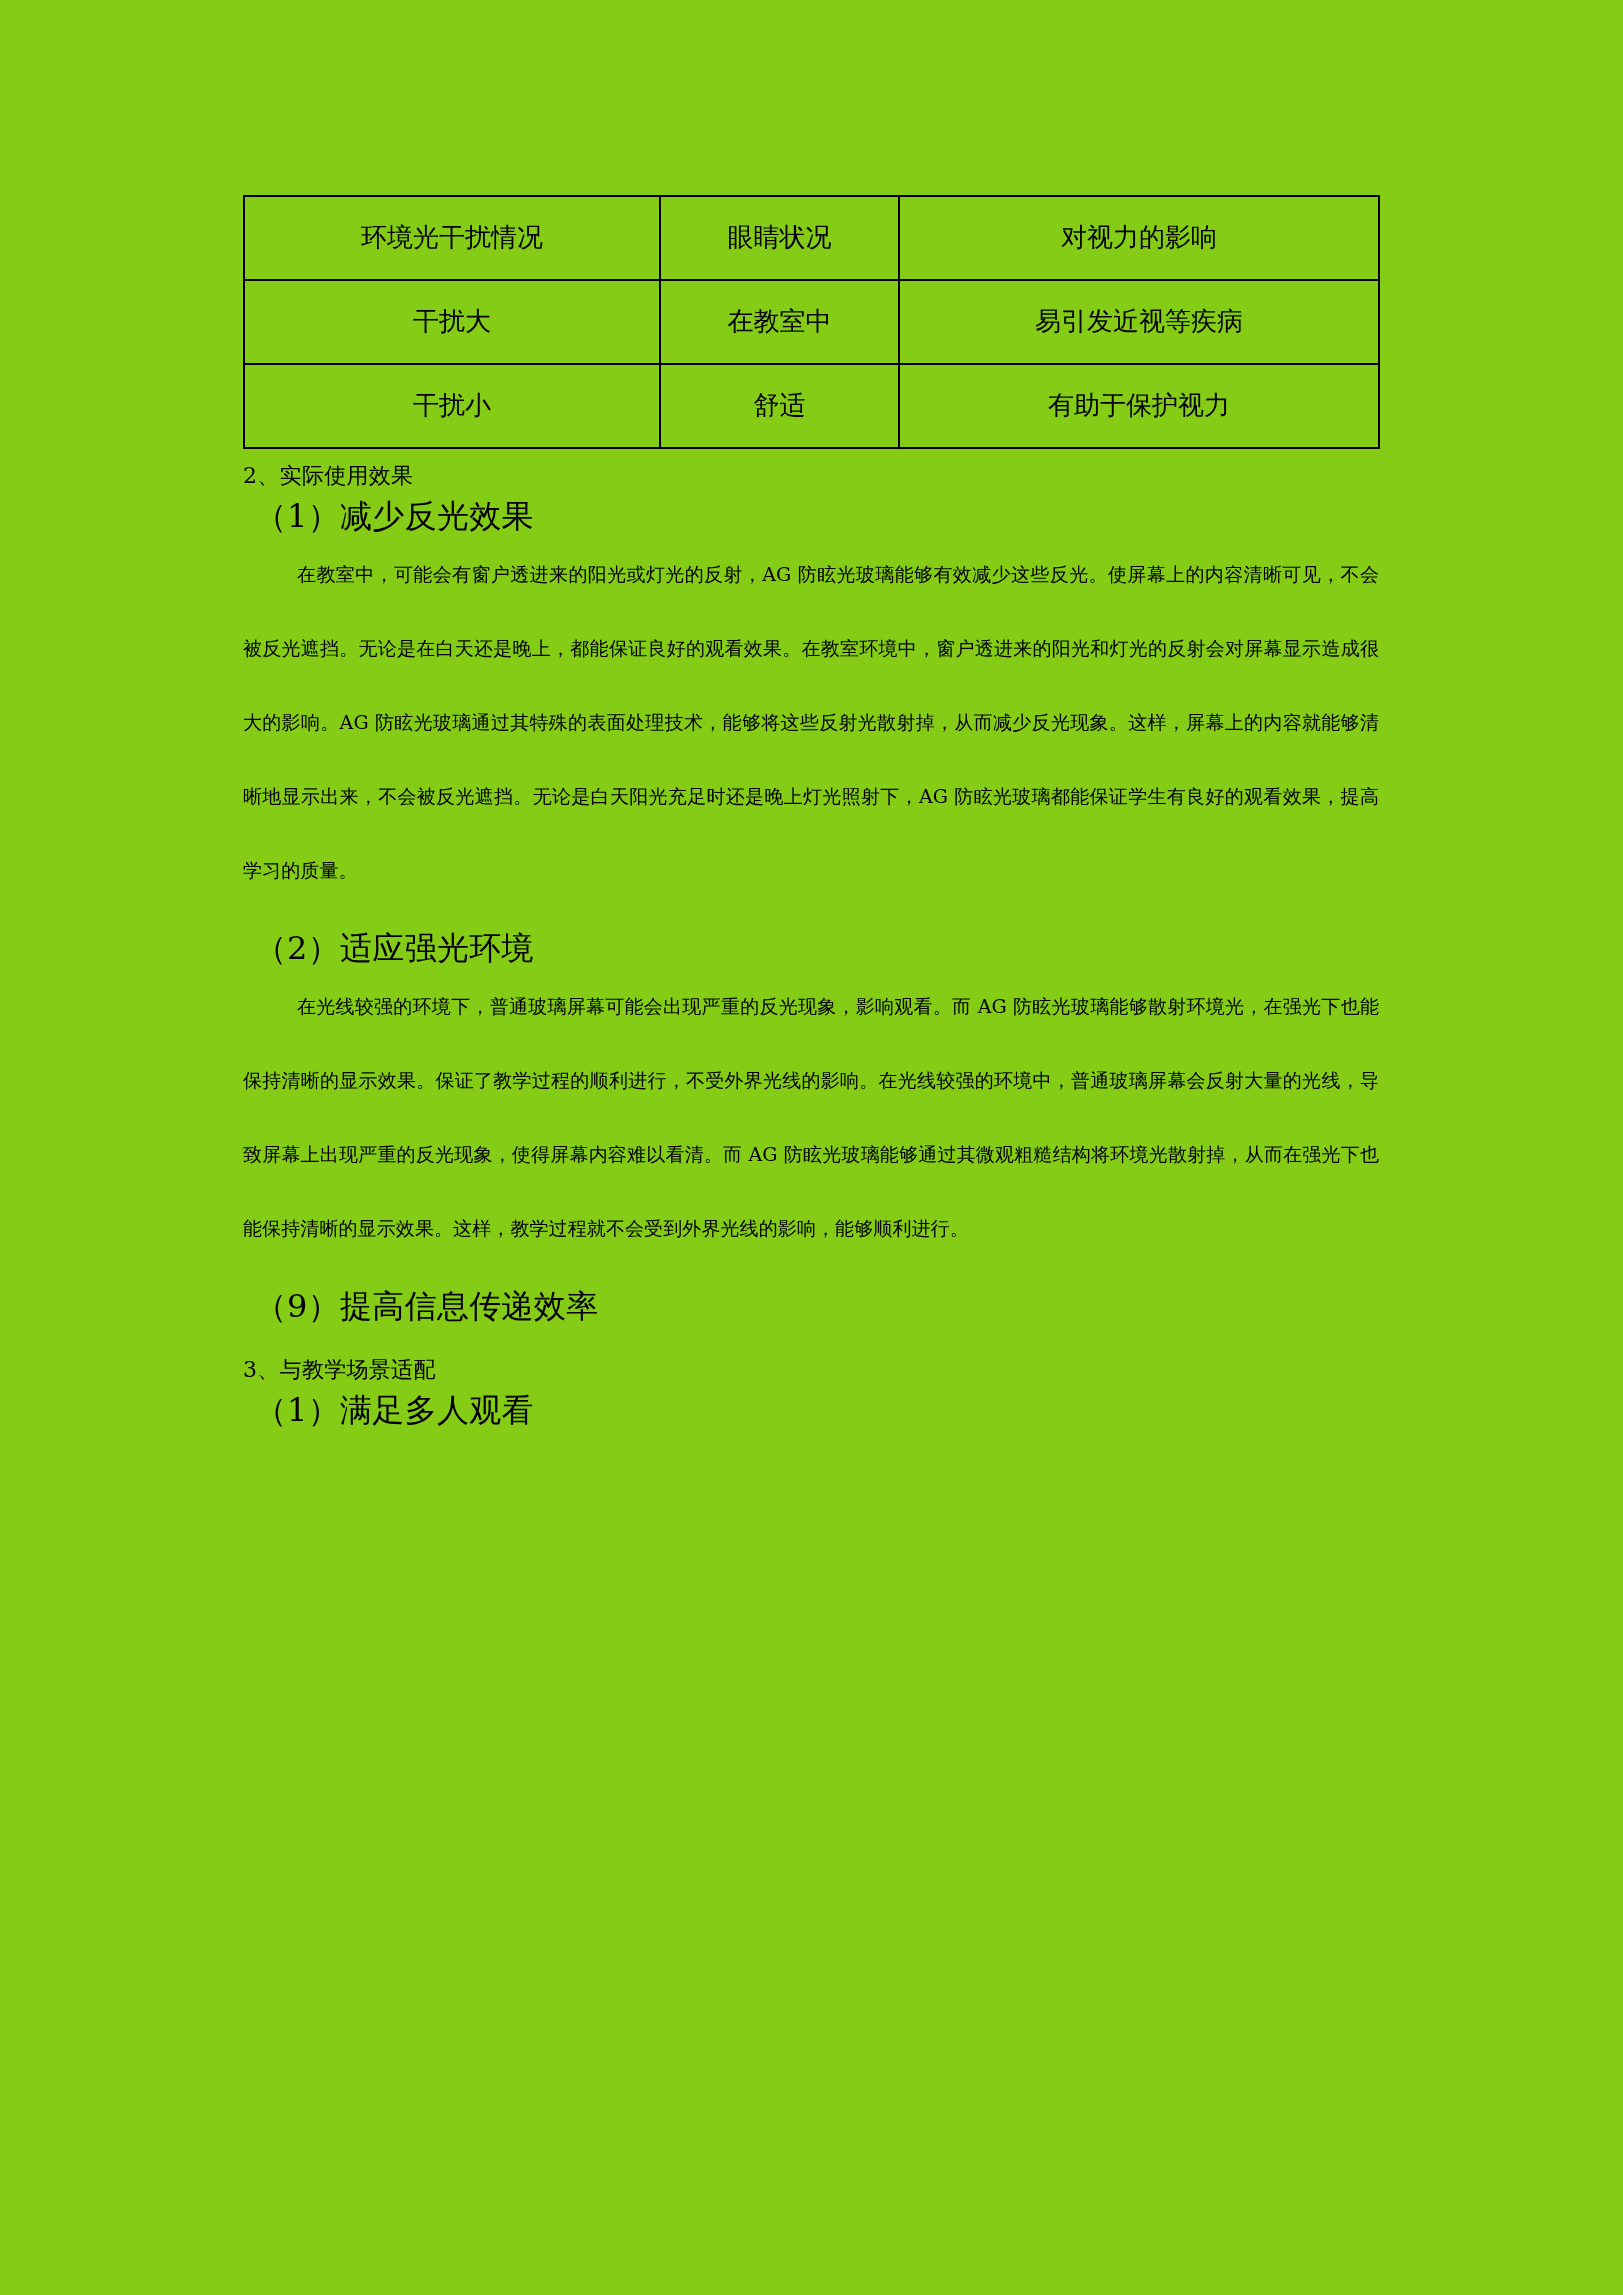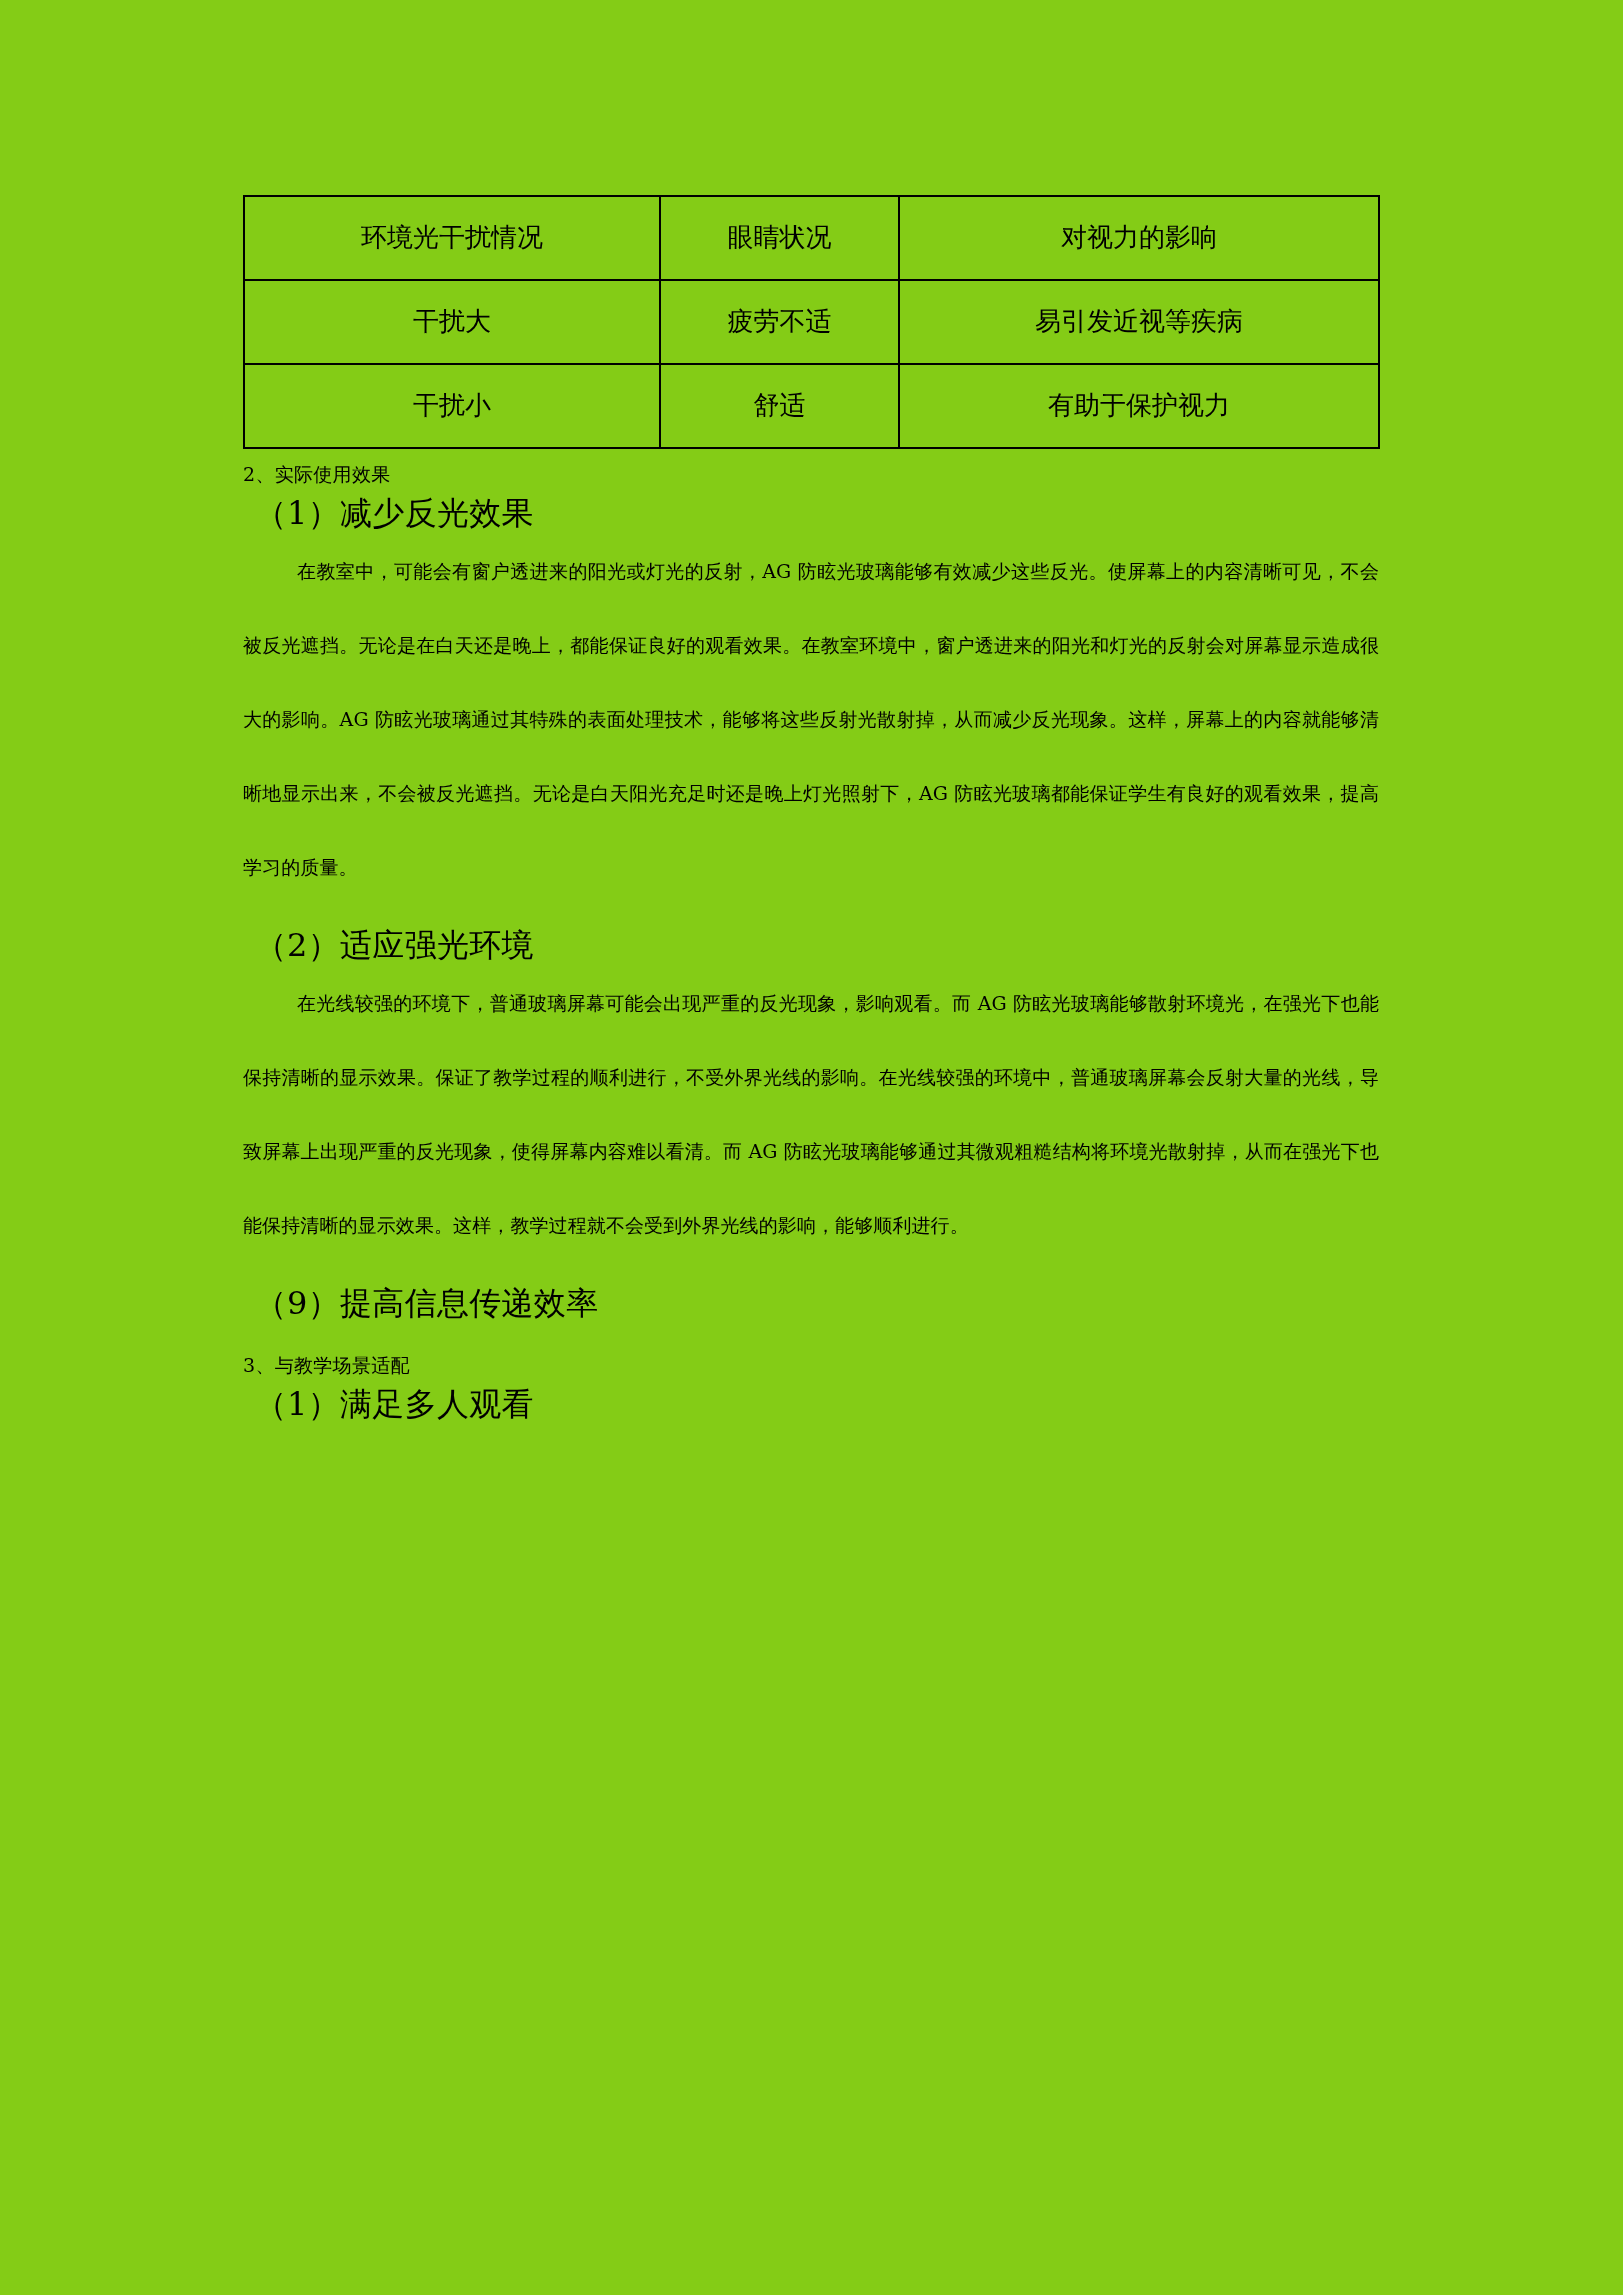--- a/index.html
+++ b/index.html
@@ -48,21 +48,21 @@
     font-family: "DejaVu Serif", "Liberation Serif", serif;
     padding: 0;
   }
   table.info-table tr { height: 84px; }
   col.c1 { width: 416px; }
   col.c2 { width: 239px; }
   col.c3 { width: 480px; }
 
   
   .heading {
-    font-size: 19px;
+    font-size: 22px;
     line-height: 1.0;
     margin: 15.7px 0 0 0;
     letter-spacing: 0.3px;
     white-space: pre;
   }
   .subheading {
     font-size: 32px;
     line-height: 1.0;
     margin: 13px 0 0 0;
     padding-left: 11.8px;
@@ -95,21 +95,21 @@
           <col class="c3">
         </colgroup>
       <tbody>
         <tr>
           <td>环境光干扰情况</td>
           <td>眼睛状况</td>
           <td>对视力的影响</td>
         </tr>
         <tr>
           <td>干扰大</td>
-          <td>疲劳不适</td>
+          <td>在教室中</td>
           <td>易引发近视等疾病</td>
         </tr>
         <tr>
           <td>干扰小</td>
           <td>舒适</td>
           <td>有助于保护视力</td>
         </tr>
       </tbody>
     </table>
 

